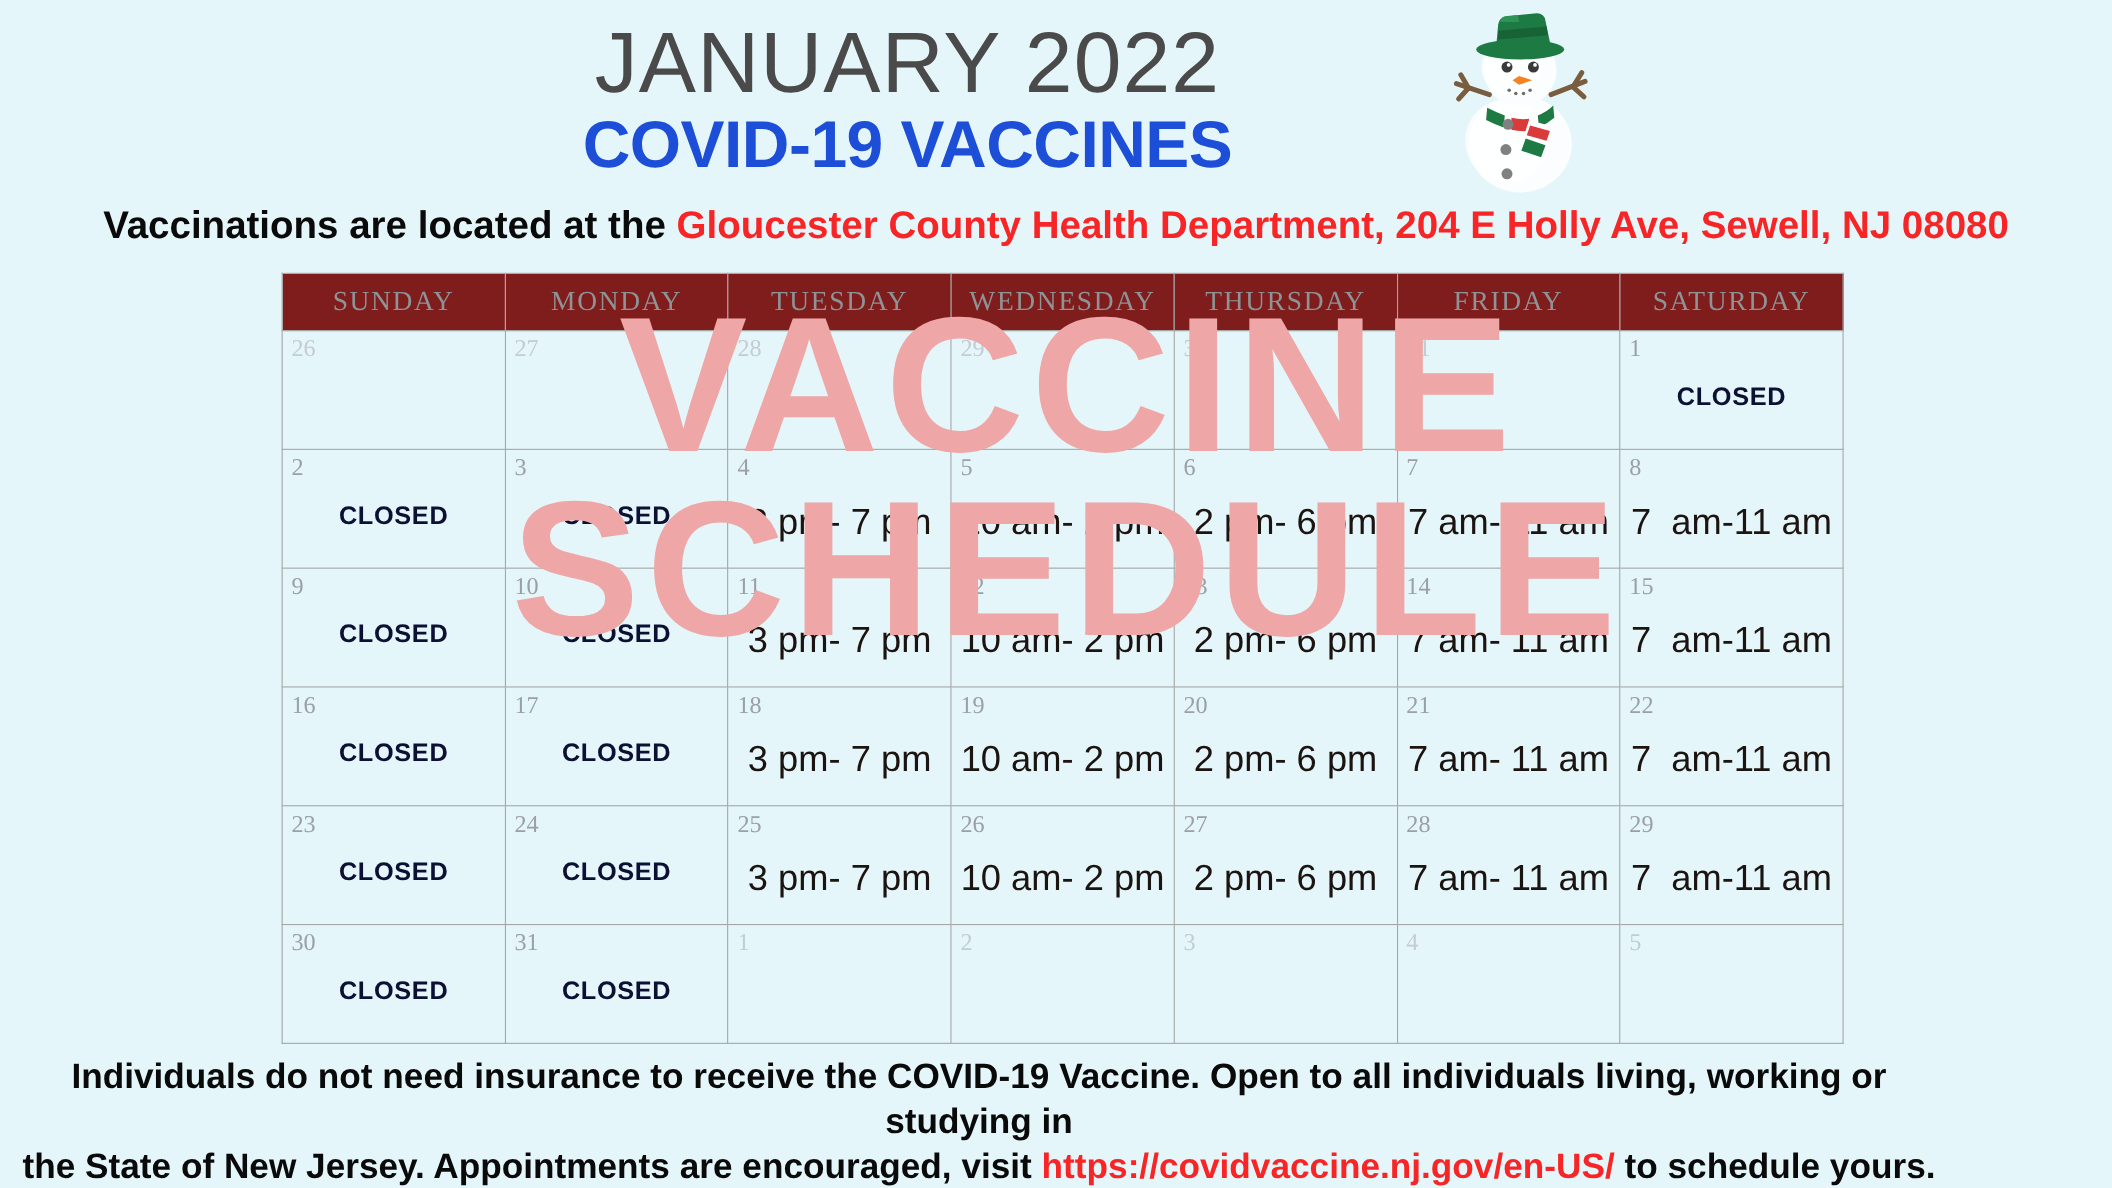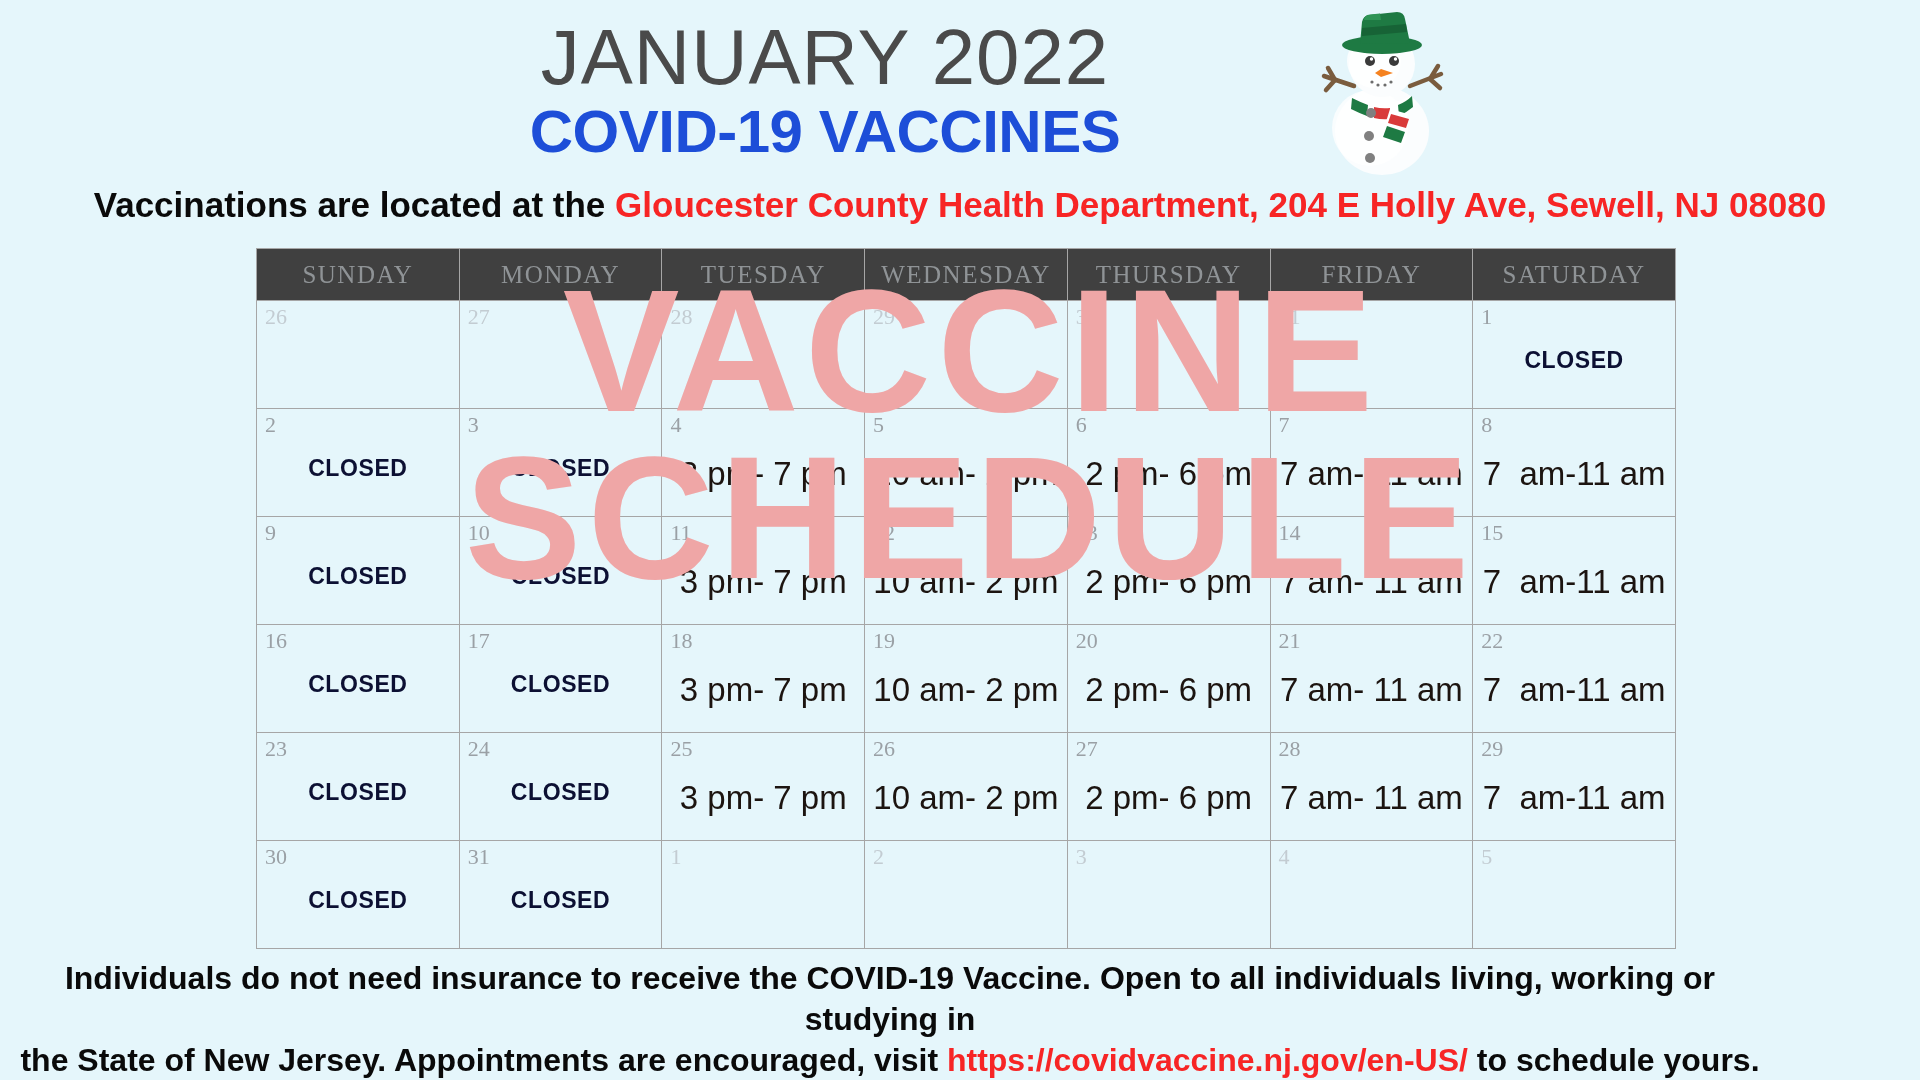--- a/index.html
+++ b/index.html
@@ -92,21 +92,21 @@
 
   table.calendar {
     width: 1420px;
     border-collapse: collapse;
     table-layout: fixed;
   }
 
   table.calendar th {
     height: 52px;
     border: 1px solid #a6a6a6;
-    background: #404040;
+    background: #7f1d1d;
     font-family: "Liberation Serif", serif;
     font-weight: 400;
     font-size: 25px;
     letter-spacing: 1.5px;
     color: #8f9396;
     text-align: center;
     vertical-align: middle;
   }
 
   table.calendar td {

